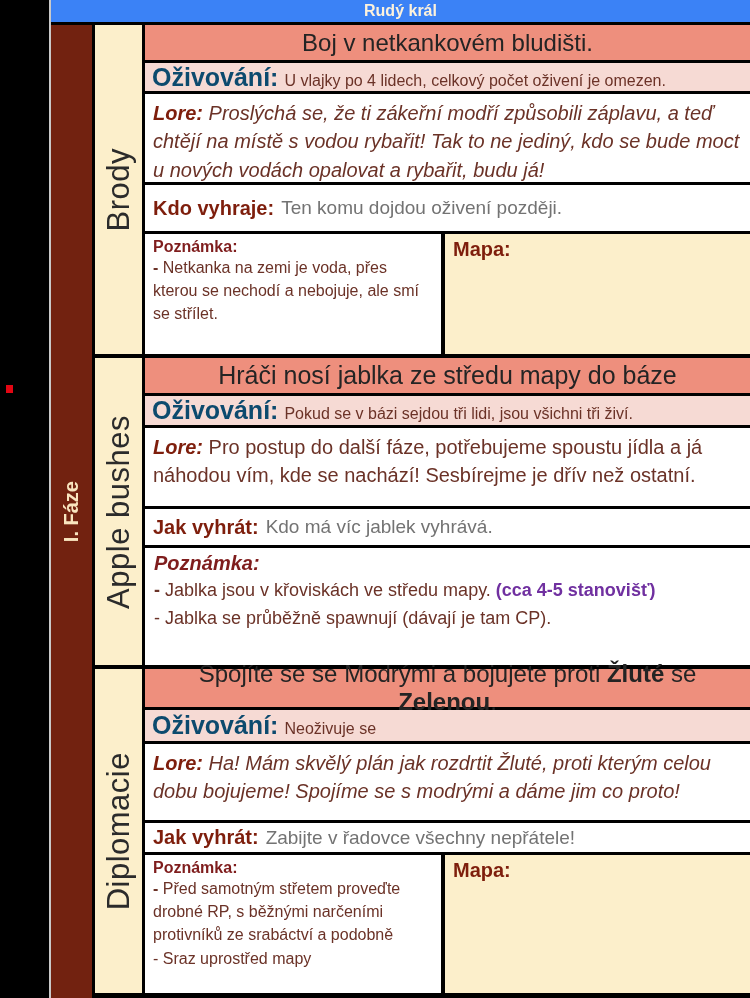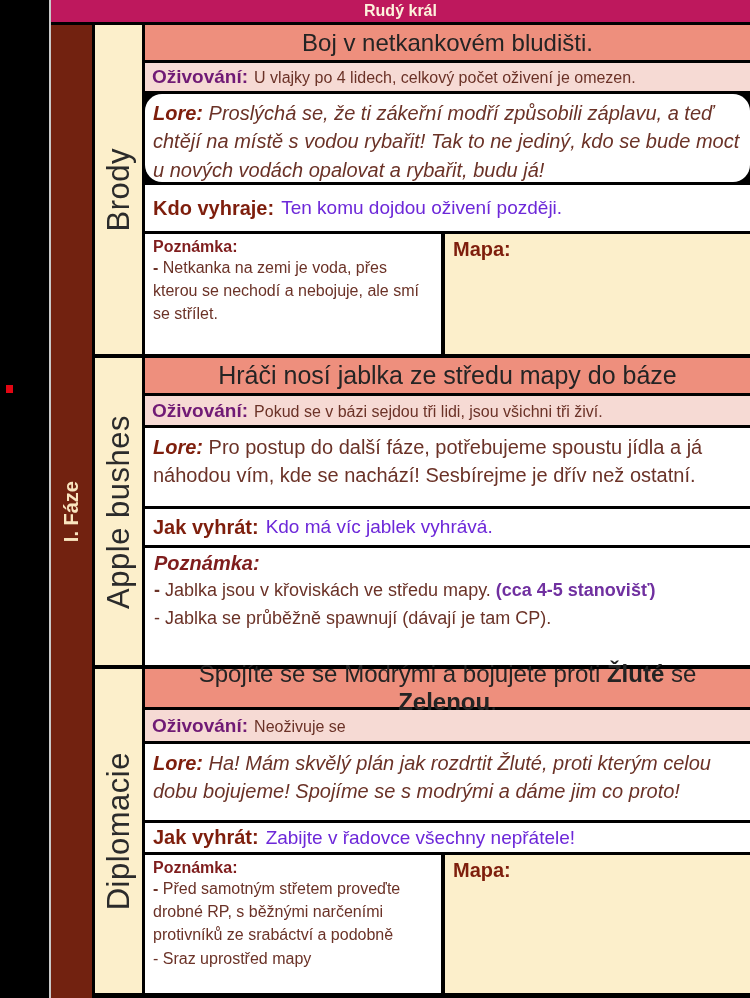--- a/index.html
+++ b/index.html
@@ -6,21 +6,21 @@
   body{background:#000;font-family:"Liberation Sans",sans-serif;}
   .page{position:relative;width:750px;height:998px;background:#000;overflow:hidden;}
 
   .left-margin{position:absolute;left:0;top:0;width:49px;height:100%;background:#000;}
   .red-dot{position:absolute;left:6px;top:385px;width:7px;height:8px;background:#e30613;}
   .divider-line{position:absolute;left:49px;top:0;width:2px;height:100%;background:#c9c9c9;}
 
   .table{position:absolute;left:51px;top:0;right:0;bottom:0;background:#000;
          display:flex;flex-direction:column;gap:3px;}
 
-  .header-bar{height:22px;background:#be185d;color:#fdf2dc;font-weight:700;font-size:16px;
+  .header-bar{height:22px;background:#3b82f6;color:#fdf2dc;font-weight:700;font-size:16px;
               display:flex;align-items:center;justify-content:center;}
 
   .body{flex:1;display:flex;gap:3px;background:#000;min-height:0;}
   .phase-col{width:41px;background:#722210;display:flex;align-items:center;justify-content:center;}
   .vert{writing-mode:vertical-rl;transform:rotate(180deg);white-space:nowrap;}
   .phase-text{color:#f9e5bf;font-weight:700;font-size:20px;}
 
   .sections{flex:1;display:flex;flex-direction:column;gap:4px;background:#000;padding-bottom:5px;min-height:0;}
   .section{display:flex;gap:3px;background:#000;min-height:0;}
   .sec1{height:329px;} .sec2{height:307px;} .sec3{flex:1;}
@@ -31,32 +31,32 @@
   .content{flex:1;display:flex;flex-direction:column;gap:3px;background:#000;min-height:0;}
 
   .title-row{background:#ee8f7d;color:#242424;display:flex;align-items:center;justify-content:center;
              text-align:center;padding:0 4px;}
   .sec1 .title-row{height:35px;font-size:24px;}
   .sec2 .title-row{height:35px;font-size:25px;}
   .sec3 .title-row{height:38px;font-size:24px;}
 
   .revive-row{background:#f6dad4;display:flex;align-items:center;padding:0 7px;}
   .sec1 .revive-row{height:28px;} .sec2 .revive-row{height:29px;} .sec3 .revive-row{height:31px;}
-  .lbl{color:#701a75;font-weight:700;font-size:19px;}
+  .lbl{color:#0c4a6e;font-weight:700;font-size:25px;}
   .revive-text{color:#6b3227;font-size:16px;margin-left:6px;}
 
   .lore-row{background:#fff;padding:5px 8px;color:#6b3227;font-size:20px;line-height:1.42;}
-  .sec1 .lore-row{height:78px;border-radius:17px;} .sec2 .lore-row{height:68px;} .sec3 .lore-row{height:66px;}
+  .sec1 .lore-row{height:78px;} .sec2 .lore-row{height:68px;} .sec3 .lore-row{height:66px;}
   .lore-lbl{color:#7e1e0c;font-weight:700;font-style:italic;font-size:20px;}
   .lore-text.italic{font-style:italic;}
 
   .win-row{background:#fff;display:flex;align-items:center;padding:0 8px;}
   .sec1 .win-row{height:46px;} .sec2 .win-row{height:36px;} .sec3 .win-row{height:29px;}
   .win-lbl{color:#7e1e0c;font-weight:700;font-size:20px;}
-  .win-text{color:#6d28d9;font-size:19px;margin-left:7px;white-space:nowrap;}
+  .win-text{color:#737373;font-size:19px;margin-left:7px;white-space:nowrap;}
 
   .note-map-row{flex:1;display:flex;gap:4px;background:#000;min-height:0;}
   .note-box{width:296px;background:#fff;padding:4px 8px;box-sizing:border-box;}
   .note-box-full{flex:1;background:#fff;padding:4px 9px;box-sizing:border-box;}
   .map-box{flex:1;background:#fcefcb;padding:4px 8px;box-sizing:border-box;}
 
   .note-lbl{color:#7f1d1d;font-weight:700;font-size:16px;display:block;}
   .note-lbl.big{font-size:20px;font-style:italic;margin-bottom:2px;}
   .map-lbl{color:#7e1e0c;font-weight:700;font-size:20px;}
 

